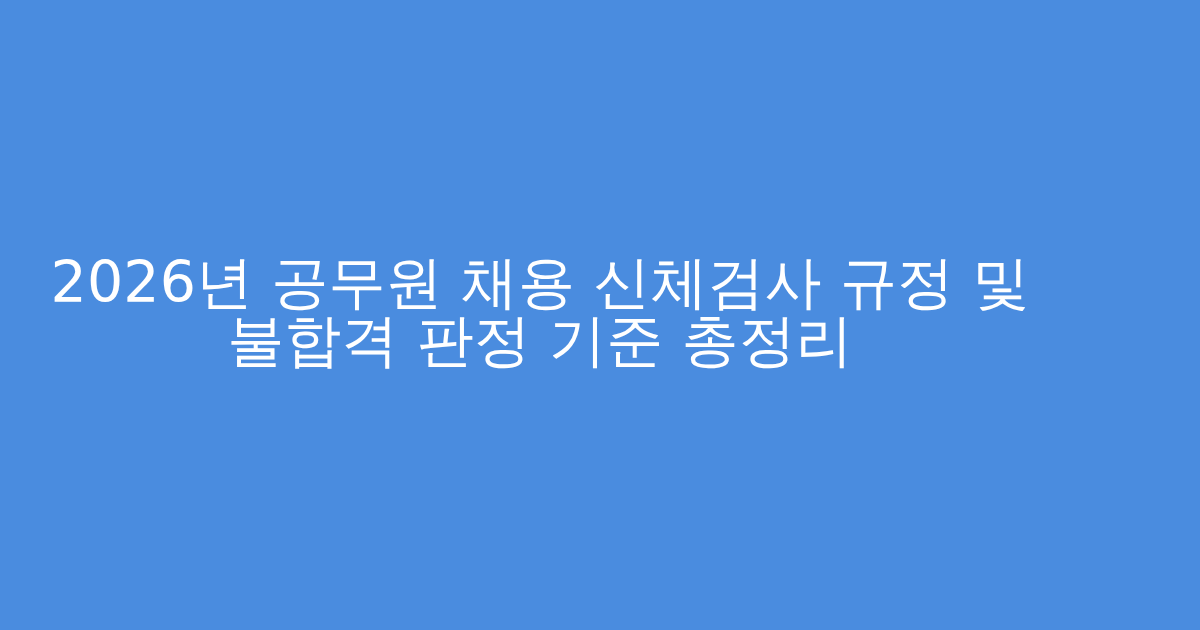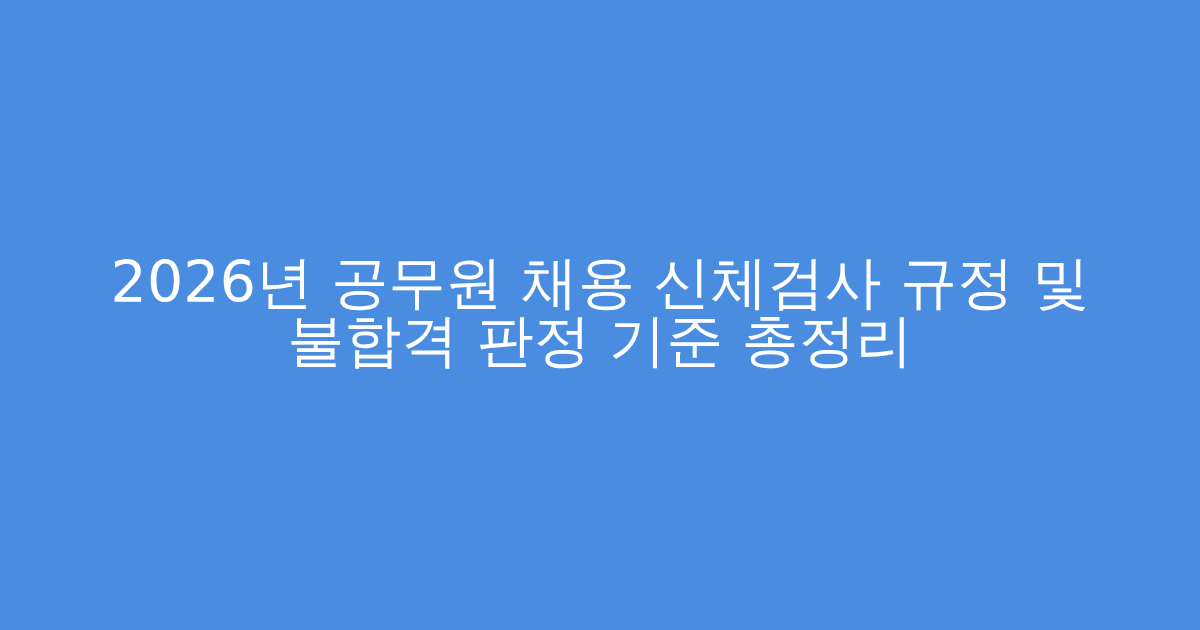--- a/index.html
+++ b/index.html
@@ -16,21 +16,20 @@
   }
 
   .og-card {
     position: relative;
     box-sizing: border-box;
     width: 1200px;
     height: 630px;
     background-color: #4a8cdf;
     display: flex;
     align-items: center;
-    justify-content: center;
     overflow: hidden;
   }
 
   .title-wrap {
     width: 1080px;
     display: flex;
     align-items: center;
     justify-content: center;
     
     margin-top: -8px;

